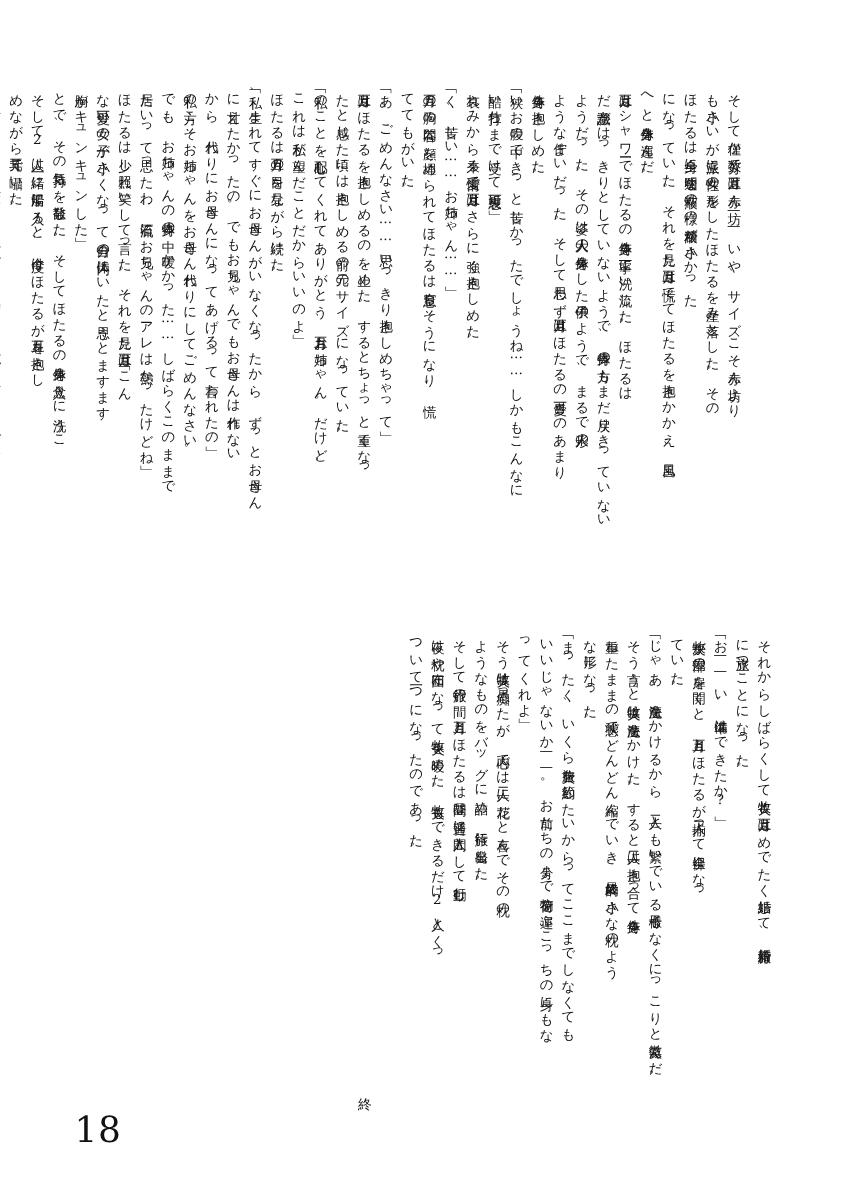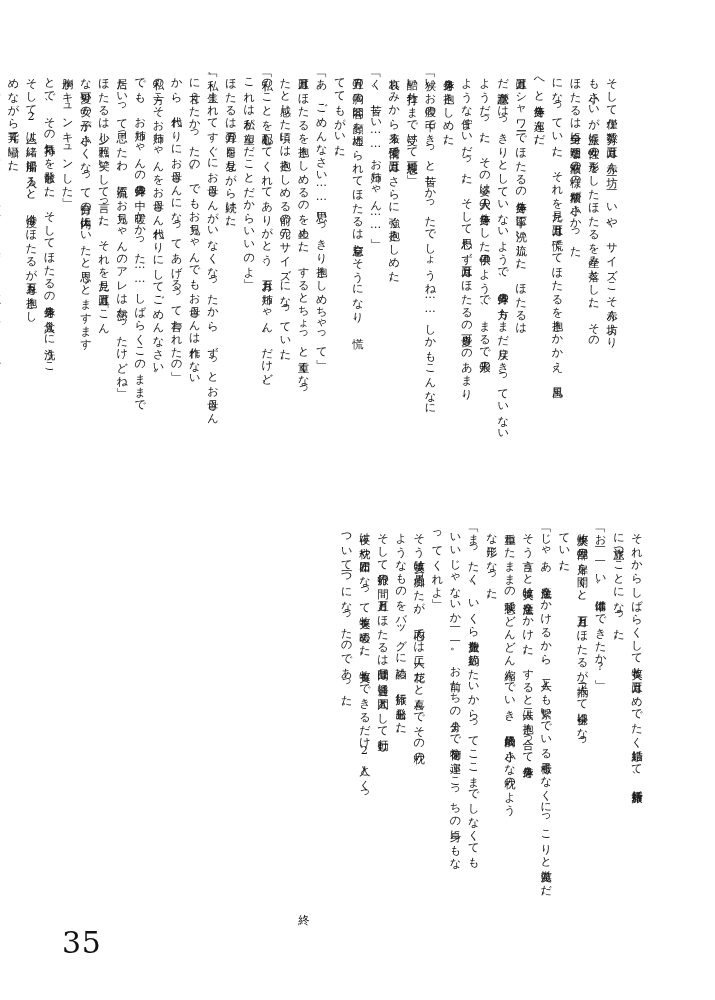--- a/index.html
+++ b/index.html
@@ -126,15 +126,15 @@
 いいじゃないか——。お前たちの分まで荷物を運ぶこっちの身にもな
 ってくれよ」
 そう牧夫は愚痴ったが、内心では二人に花だと喜んでその枕の
 ようなものをバッグに詰め、旅行に出発した。
 そして旅行の間、五月とほたるは昼間は普通に人間として行動し、
 夜は枕や布団になって牧夫を暖めた。牧夫もできるだけ2人とくっ
 ついて一つになったのであった。</div>
 
   <div class="end-mark">終</div>
 
-  <div class="page-number">35</div>
+  <div class="page-number">18</div>
 
 </div>
 
 </body></html>

